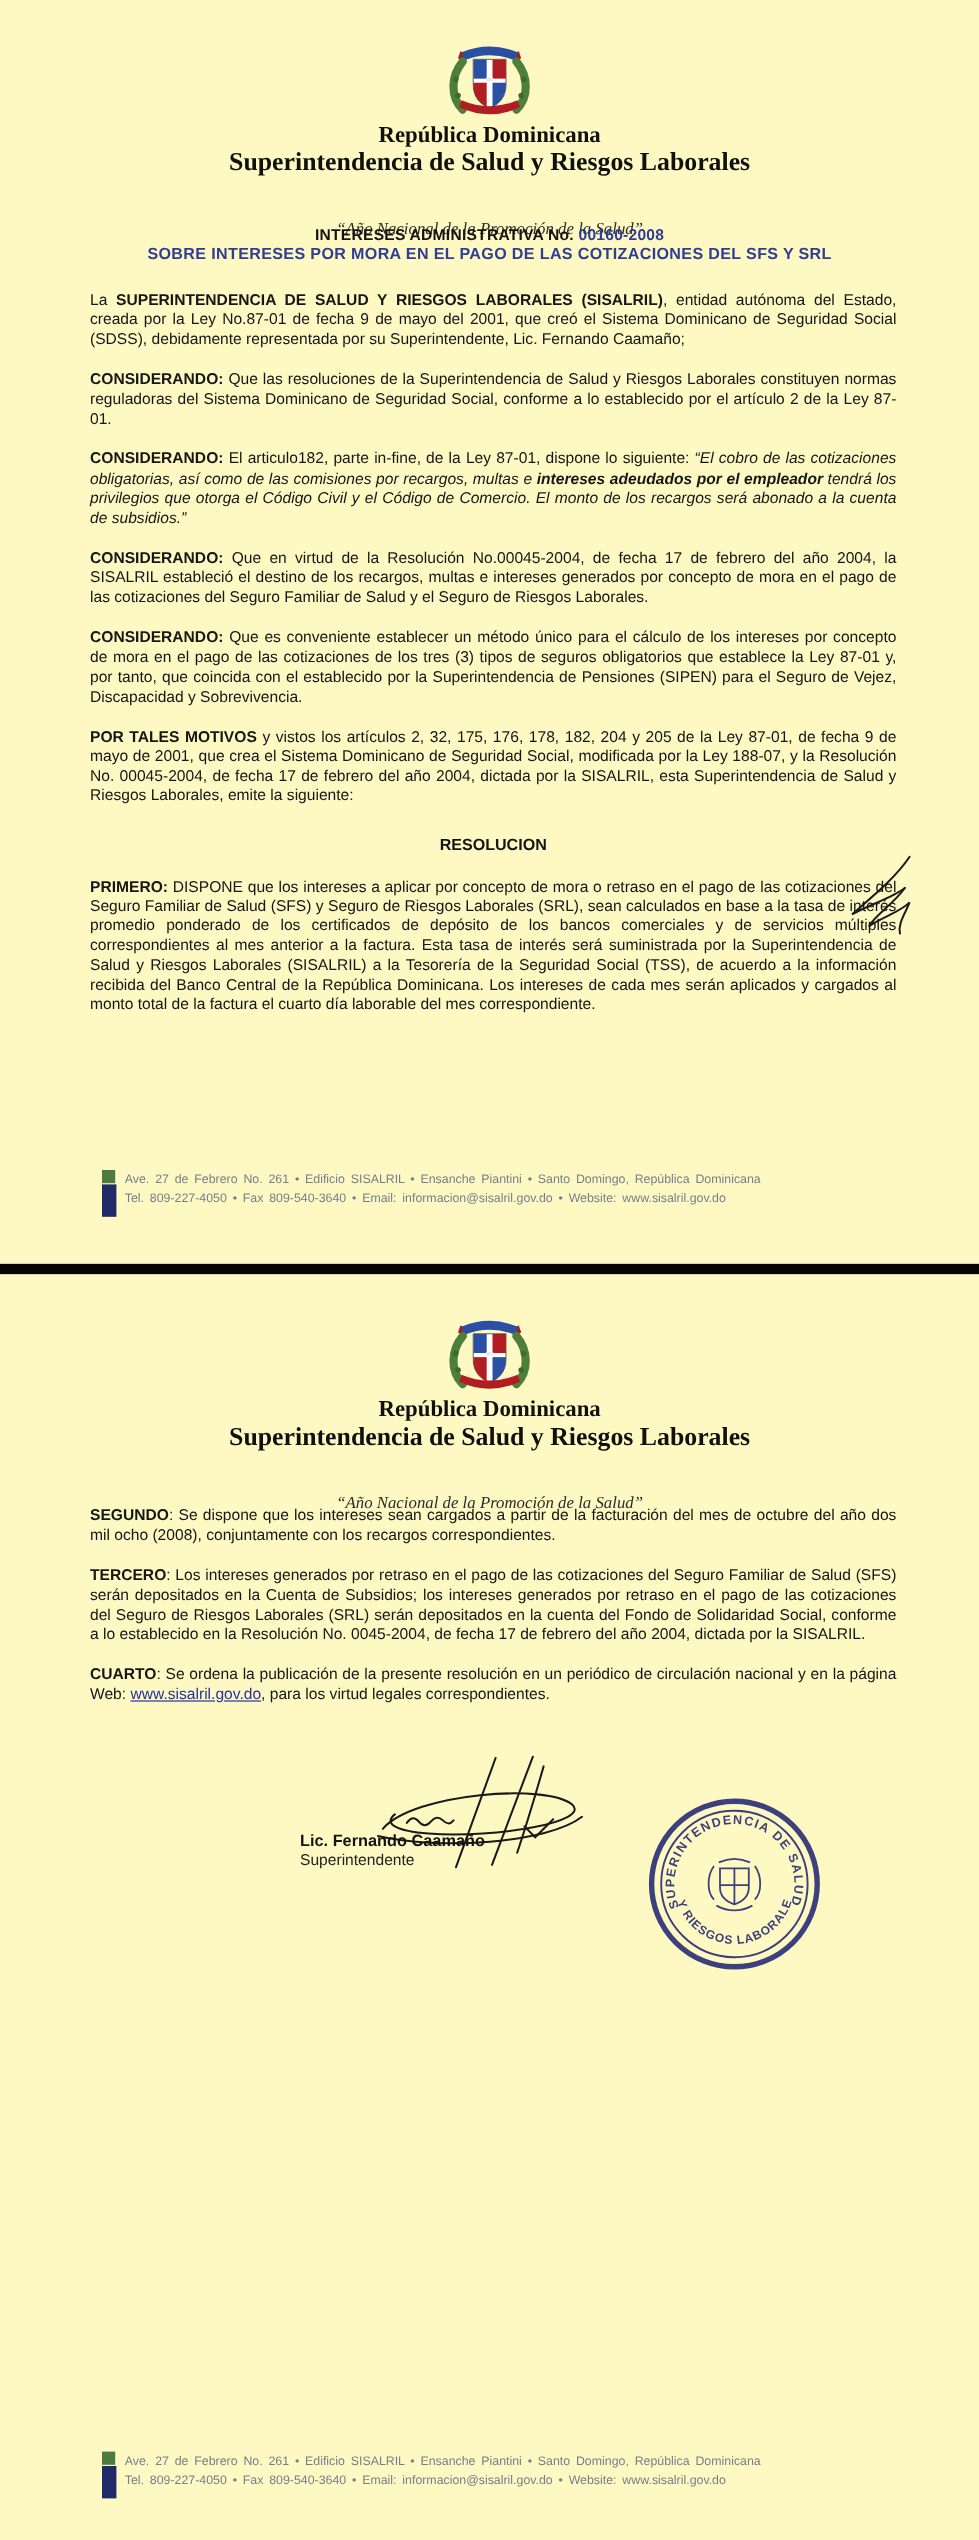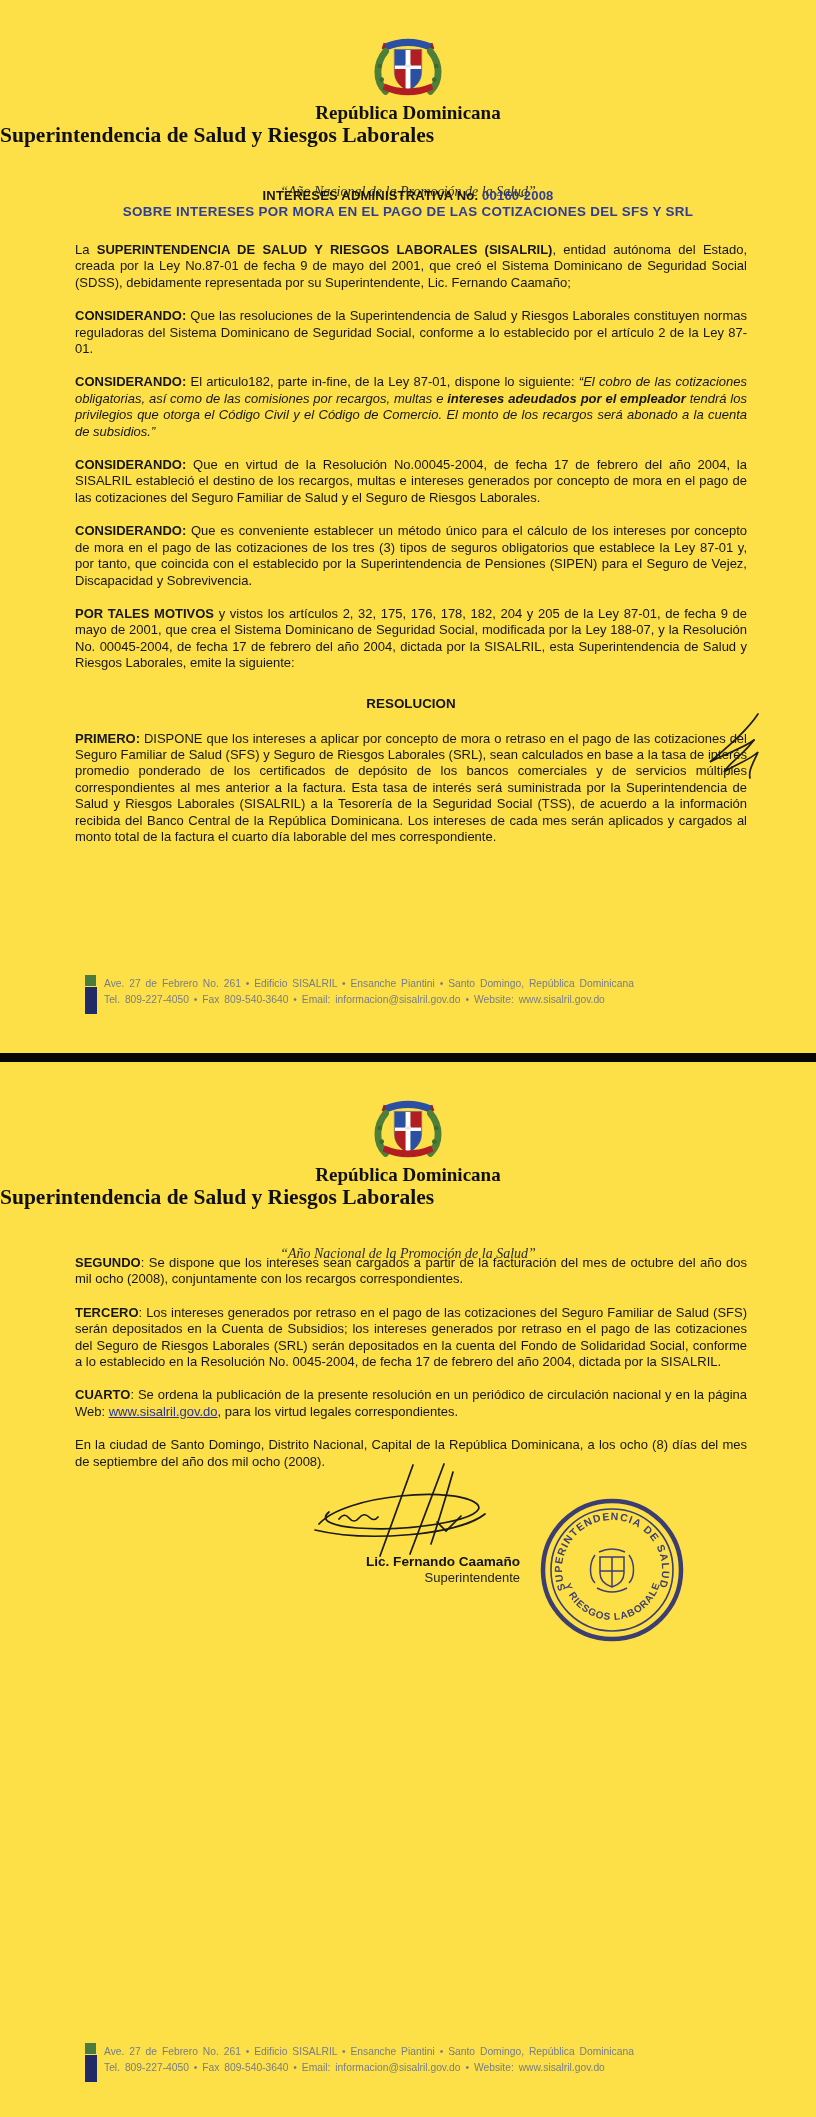--- a/index.html
+++ b/index.html
@@ -1,26 +1,26 @@
 <!DOCTYPE html>
 <html><head>
 <meta charset="utf-8">
 <style>
   html,body{margin:0;padding:0;background:#ffffff;}
   body{width:816px;font-family:"Liberation Sans",sans-serif;color:#1b1b1b;}
-  .page{position:relative;width:816px;overflow:hidden;background:#fde047;}
+  .page{position:relative;width:816px;overflow:hidden;background:#fef9c3;}
   .page-1{height:1053px;}
   .page-2{height:1055px;}
   .divider{height:9px;background:#060606;width:816px;}
 
   
   .emblem{position:absolute;top:30px;left:50%;transform:translateX(-50%);width:78px;height:74px;}
   .country{position:absolute;top:102px;left:0;width:100%;text-align:center;
            font-family:"Liberation Serif",serif;font-weight:bold;font-size:19px;color:#101010;}
-  .institution{position:absolute;top:123px;left:0;width:100%;text-align:left;
+  .institution{position:absolute;top:123px;left:0;width:100%;text-align:center;
            font-family:"Liberation Serif",serif;font-weight:bold;font-size:21.5px;color:#101010;}
   .motto{position:absolute;top:149px;left:0;width:100%;text-align:center;
            font-family:"Liberation Serif",serif;font-style:italic;font-size:14px;color:#2a2a2a;margin-top:35px;}
 
   
   .title-block{position:absolute;top:188px;left:0;width:100%;text-align:center;}
   .title-line1{font-weight:bold;font-size:13px;color:#141414;letter-spacing:.2px;}
   .title-line2{font-weight:bold;font-size:13.4px;letter-spacing:.3px;margin-top:1px;}
   .blue{color:#2e3d96;}
 
@@ -37,21 +37,21 @@
   
   .doc-footer{position:absolute;left:0;width:816px;height:70px;}
   .footer-green{position:absolute;left:85px;top:0;width:11px;height:11px;background:#4c7b40;}
   .footer-navy{position:absolute;left:85px;top:12px;width:12px;height:27px;background:#1f2a66;}
   .footer-lines{position:absolute;left:104px;top:1px;width:660px;
                 font-size:10.3px;line-height:15.6px;color:#767d8b;word-spacing:2px;}
 
   
   .initials{position:absolute;left:700px;top:708px;width:70px;height:82px;}
   .main-signature{position:absolute;left:295px;top:400px;width:215px;height:102px;}
-  .sig-block{position:absolute;left:250px;top:492px;width:270px;text-align:right;}
+  .sig-block{position:absolute;left:250px;top:464px;width:270px;text-align:left;}
   .sig-name{font-weight:bold;font-size:13.6px;color:#131313;}
   .sig-title{font-size:13px;color:#222;margin-top:1px;}
   .stamp{position:absolute;left:537px;top:428px;width:150px;height:160px;opacity:.92;}
 </style>
 </head>
 <body>
 
 <svg width="0" height="0" style="position:absolute">
   <defs>
     <clipPath id="shieldclip">
@@ -130,21 +130,20 @@
     <use href="#coatdef"></use>
   </svg>
   <div class="country">República Dominicana</div>
   <div class="institution">Superintendencia de Salud y Riesgos Laborales</div>
   <div class="motto">“Año Nacional  de la Promoción de la Salud”</div>
 
   <main class="content content-p2">
     <p class="para"><span class="b">SEGUNDO</span><span>: Se dispone que los intereses sean cargados a partir de la facturación del mes de octubre del año dos mil ocho (2008), conjuntamente con los recargos correspondientes.</span></p>
     <p class="para"><span class="b">TERCERO</span><span>: Los intereses generados por retraso en el pago de las cotizaciones del Seguro Familiar de Salud (SFS) serán depositados en la Cuenta de Subsidios; los intereses generados por retraso en el pago de las cotizaciones del Seguro de Riesgos Laborales (SRL) serán depositados en la cuenta del Fondo de Solidaridad Social, conforme a lo establecido en la Resolución No. 0045-2004, de fecha 17 de febrero del año 2004, dictada por la SISALRIL.</span></p>
     <p class="para"><span class="b">CUARTO</span><span>: Se ordena la publicación de la presente resolución en un periódico de circulación nacional y en la página Web: </span><span class="doclink">www.sisalril.gov.do</span><span>, para los virtud legales correspondientes.</span></p>
-    <p class="para"><span>En la ciudad de Santo Domingo, Distrito Nacional, Capital de la República Dominicana, a los ocho (8) días del mes de septiembre del año dos mil ocho (2008).</span></p>
   </main>
 
   <svg class="main-signature" viewBox="0 0 215 102">
     <g stroke="#1a1a1a" stroke-width="1.7" fill="none" stroke-linecap="round">
       <path d="M24 62 C50 32 162 24 182 42 C197 56 120 70 62 66 C36 64 24 58 34 50"></path>
       <path d="M20 68 C70 80 162 74 190 52"></path>
       <path d="M44 57 q5 -7 10 -1 t10 0 t10 -1 t9 0"></path>
       <path d="M118 3 L85 94"></path>
       <path d="M149 2 L115 92"></path>
       <path d="M158 10 C150 38 142 64 136 82"></path>

